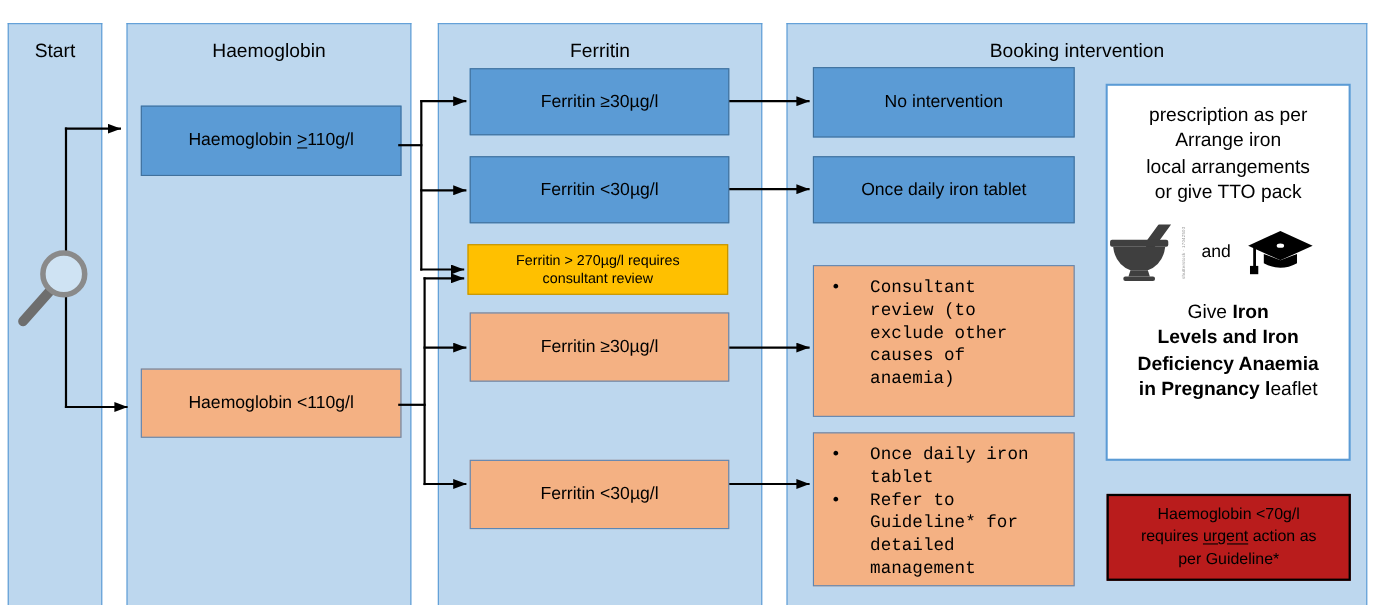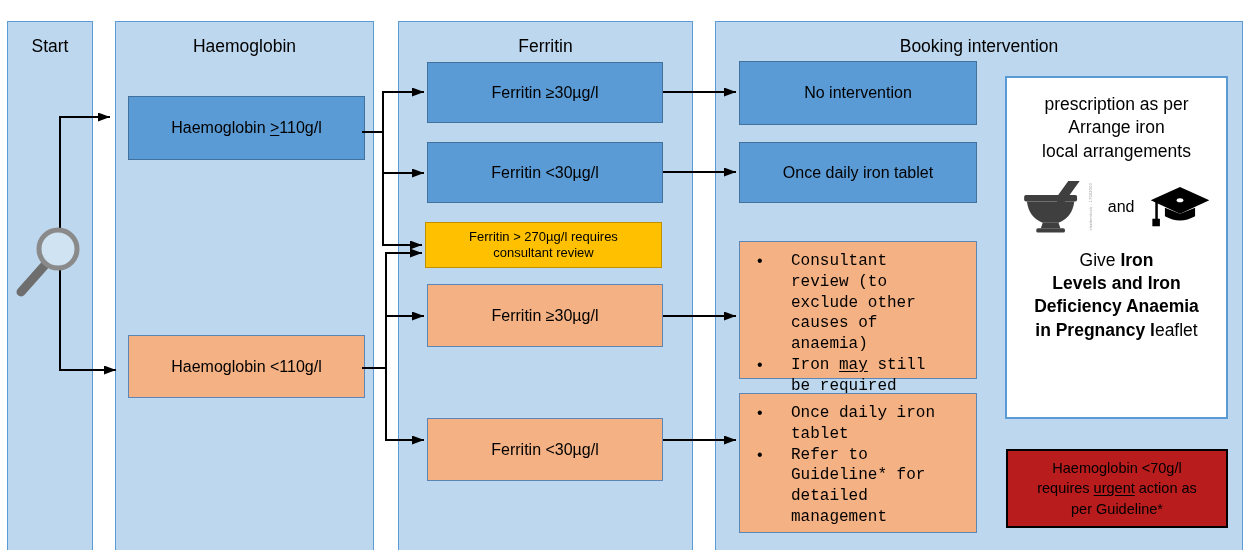--- a/index.html
+++ b/index.html
@@ -36,21 +36,21 @@
   .bullet-row::before{content:"\2022";width:37px;flex:0 0 37px;padding-left:3px;box-sizing:border-box;}
   .bullet-text{width:148px;font-family:Liberation Mono, monospace;}
   u{text-underline-offset:2px;}
   
   .white-box{
     position:absolute;box-sizing:border-box;background:#fff;border:2px solid #5B9BD5;
     text-align:center;font-size:17.5px;line-height:1.33;
   }
   .white-box .para{margin-top:15px;}
   .icon-row{
-    display:flex;align-items:center;justify-content:center;gap:12px;margin-top:16px;height:56px;
+    display:flex;align-items:center;gap:12px;margin-top:16px;height:56px;
   }
   .and-label{font-size:16px;padding:0 2px;}
   .watermark{
     font-size:4px;color:#9a9a9a;writing-mode:vertical-rl;transform:rotate(180deg);
     letter-spacing:.2px;align-self:flex-start;margin-left:-6px;margin-top:4px;
   }
   .give-para{margin-top:14px;}
   .give-para b{font-weight:bold;}
   
   .red-box{
@@ -119,39 +119,37 @@
   </div>
 
   <div class="node blue" style="left:739px;top:142px;width:238px;height:61px;">
     <span>Once daily iron tablet</span>
   </div>
 
   <div class="bullets" style="left:739px;top:241px;width:238px;height:138px;">
     <div class="bullet-row">
       <span class="bullet-text">Consultant review (to exclude other causes of anaemia)</span>
     </div>
-    <div class="bullet-row">
-      <span class="bullet-text"><span>Iron </span><u>may</u><span> still be required</span></span>
-    </div>
   </div>
 
   <div class="bullets" style="left:739px;top:393px;width:238px;height:140px;">
     <div class="bullet-row">
       <span class="bullet-text">Once daily iron tablet</span>
     </div>
     <div class="bullet-row">
       <span class="bullet-text">Refer to Guideline* for detailed management</span>
     </div>
   </div>
 
   <div class="white-box" style="left:1005px;top:76px;width:223px;height:343px;">
     <div class="para">
       <div>prescription as per</div>
       <div>Arrange iron</div>
       <div>local arrangements</div>
+      <div>or give TTO pack</div>
     </div>
     <div class="icon-row">
       <svg width="60" height="52" viewBox="0 0 64 56">
         <g fill="#3F3F3F">
           <g transform="rotate(36 47 12)">
             <rect x="42" y="-10" width="10" height="36" rx="5"></rect>
           </g>
           <rect x="2" y="15" width="57" height="7" rx="2"></rect>
           <path d="M5,22 Q7,39 22,45 L39,45 Q54,39 56,22 Z"></path>
           <path d="M22,45 L39,45 L41,51 L20,51 Z"></path>

